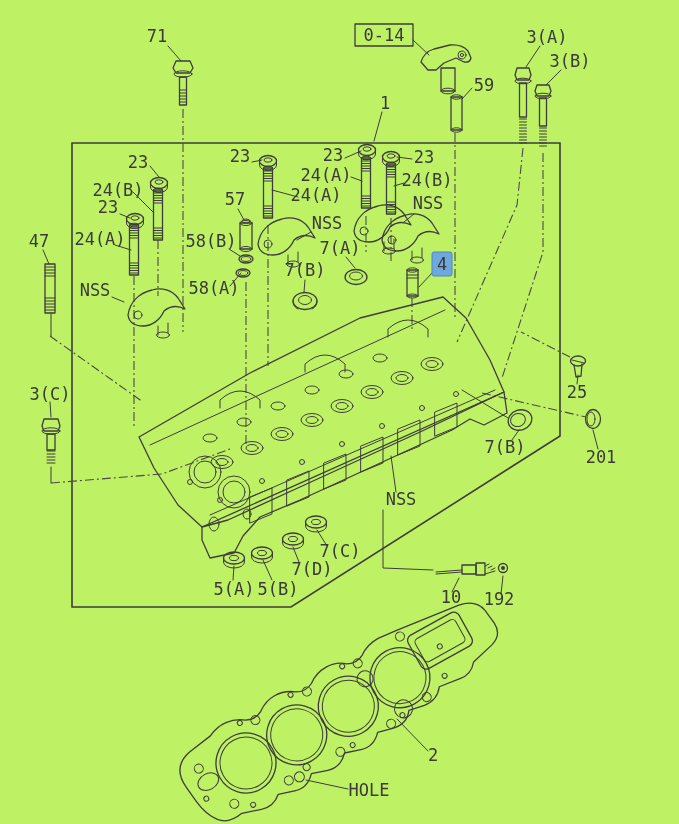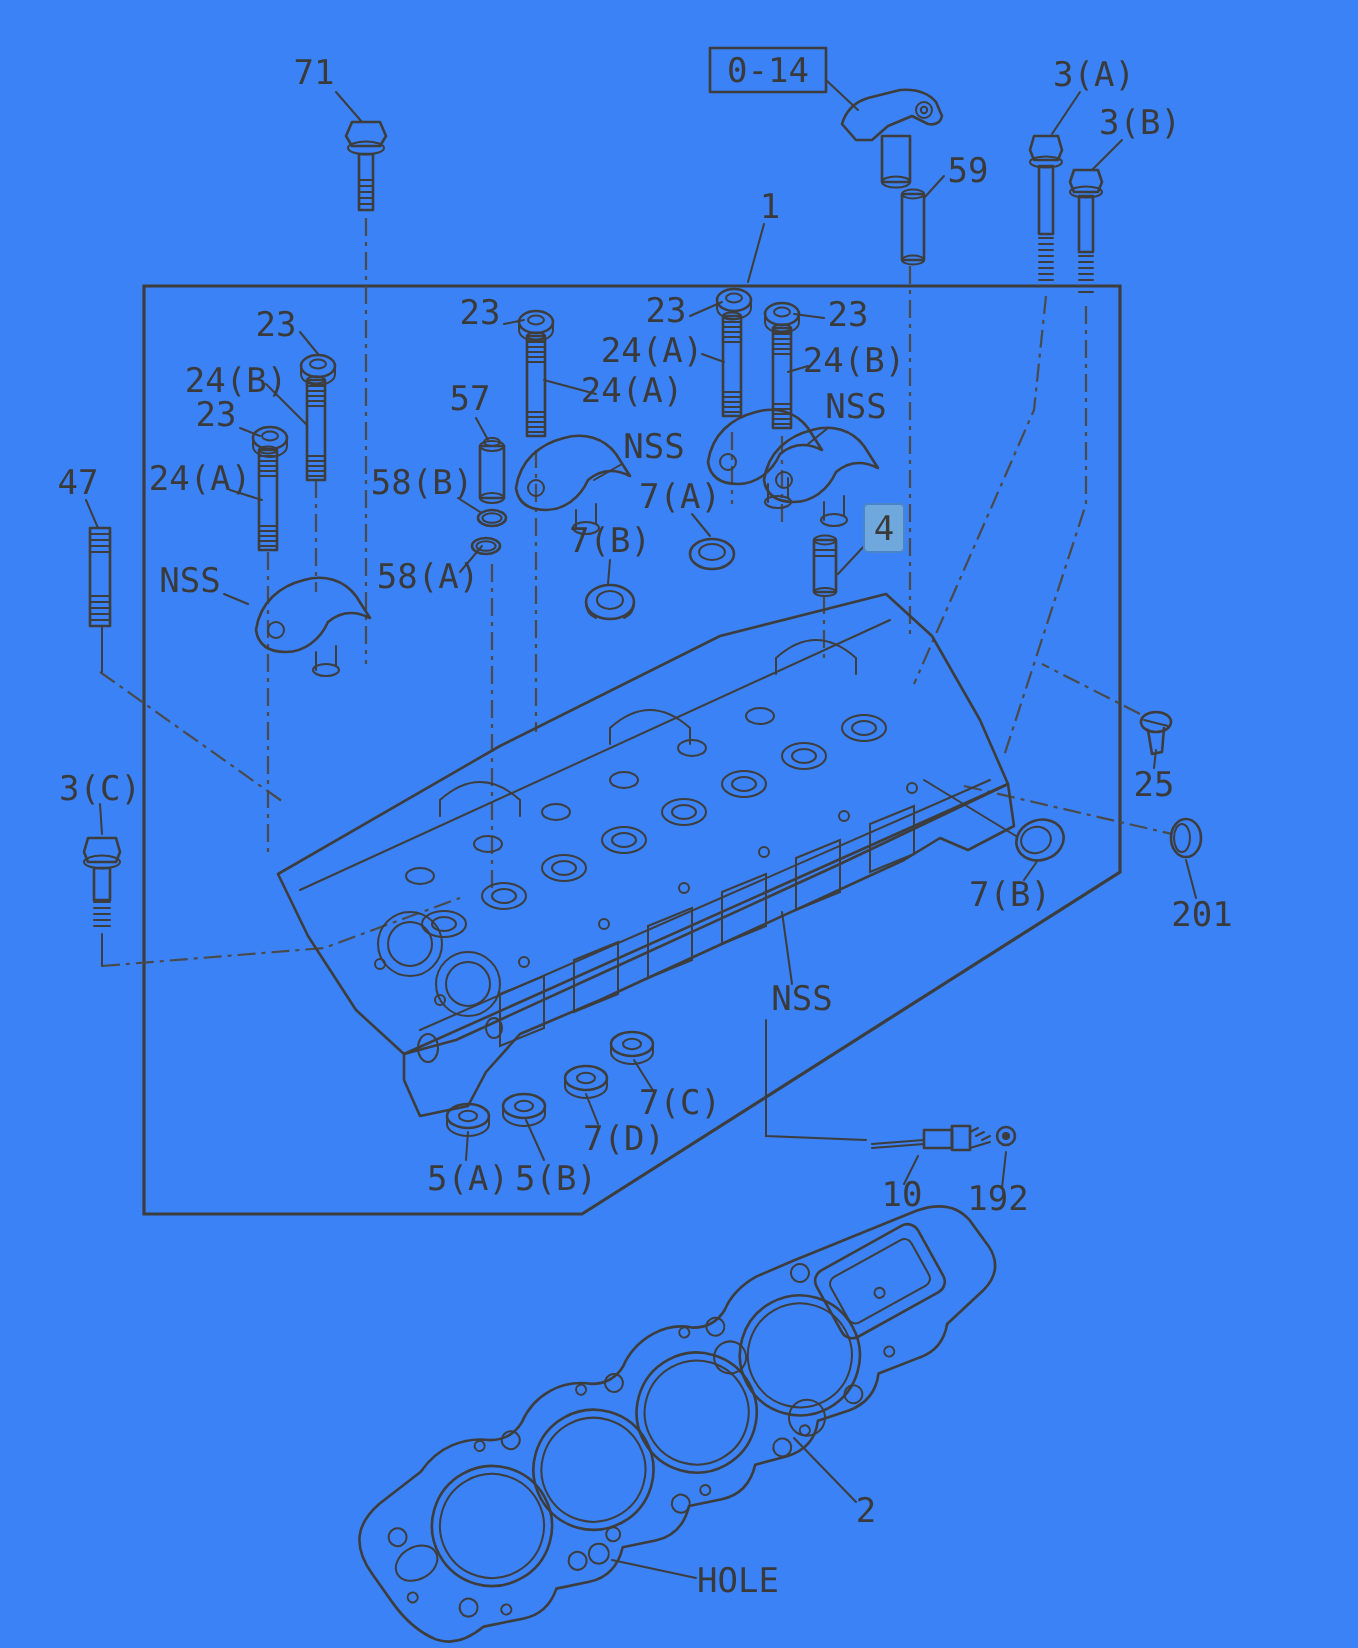--- a/index.html
+++ b/index.html
@@ -1,16 +1,16 @@
 <!DOCTYPE html>
 <html><head>
 <meta charset="utf-8">
 <style>
   html,body{margin:0;padding:0;background:#ffffff;}
-  #stage{position:relative;width:679px;height:824px;background:#3b82f6;overflow:hidden;}
+  #stage{position:relative;width:679px;height:824px;background:#bef264;overflow:hidden;}
   svg{position:absolute;top:0;left:0;}
   .ln{stroke:#3d3d3d;stroke-width:1.3;fill:none;stroke-linecap:round;stroke-linejoin:round;}
   .thin{stroke:#3d3d3d;stroke-width:1;fill:none;stroke-linecap:round;}
   .dd{stroke:#4a4a4a;stroke-width:1.1;fill:none;stroke-dasharray:9 3 2 3;}
   .lbl{font-family:"DejaVu Sans Mono","Liberation Mono",monospace;font-size:17px;fill:#3a3a3a;}
   .border{stroke:#3d3d3d;stroke-width:1.6;fill:none;}
   .filldark{fill:#3d3d3d;}
 </style>
 </head>
 <body>

